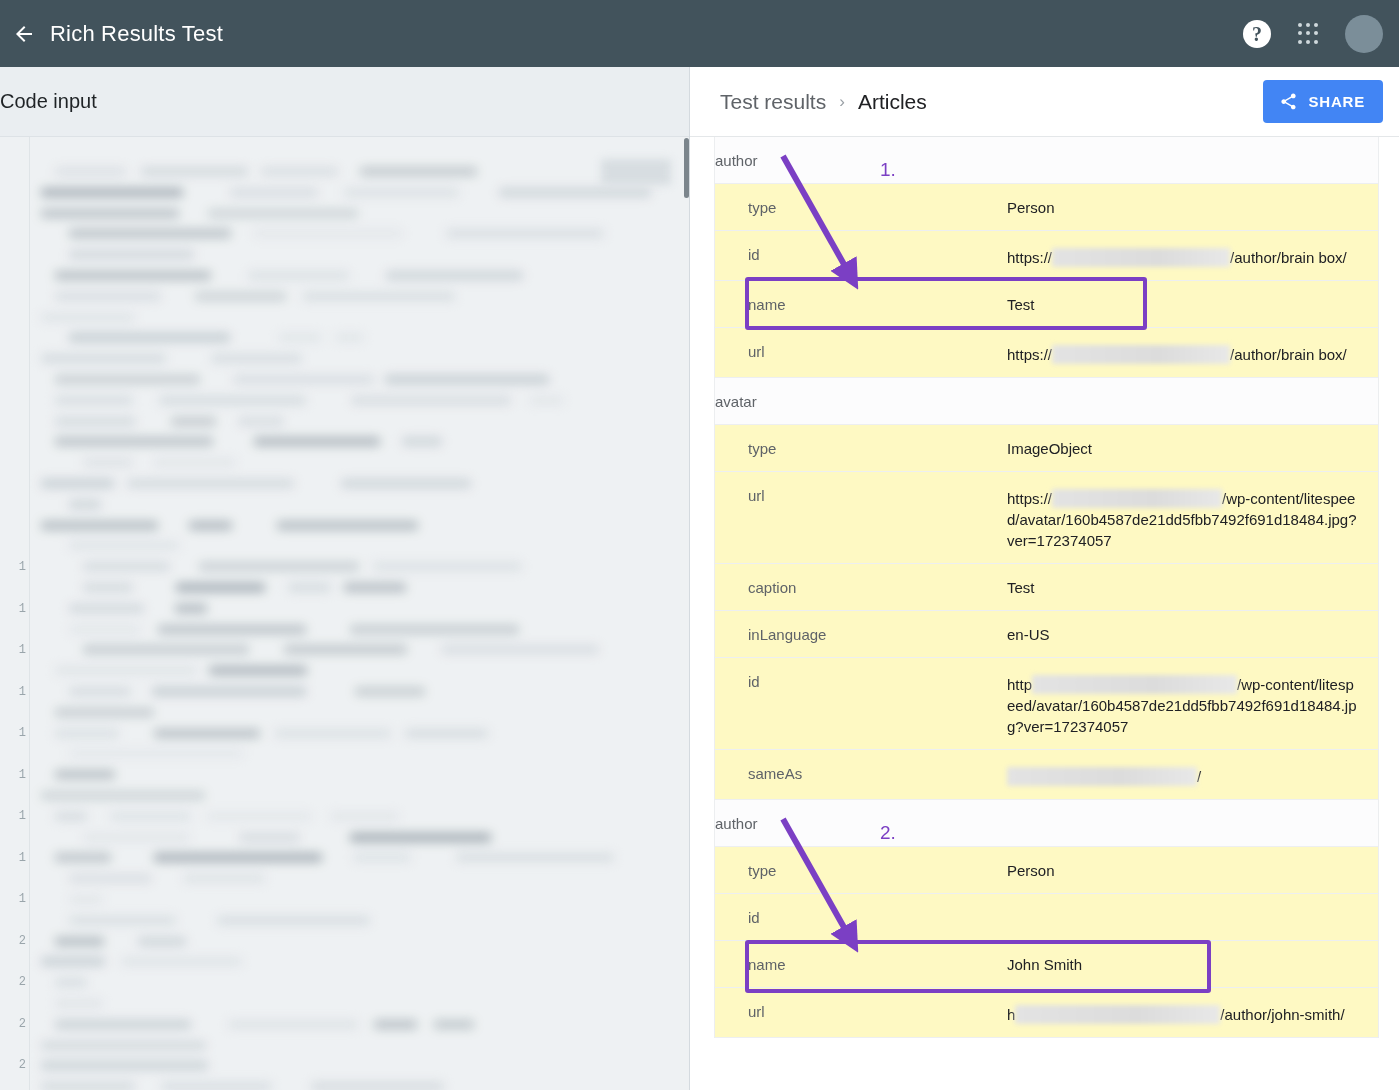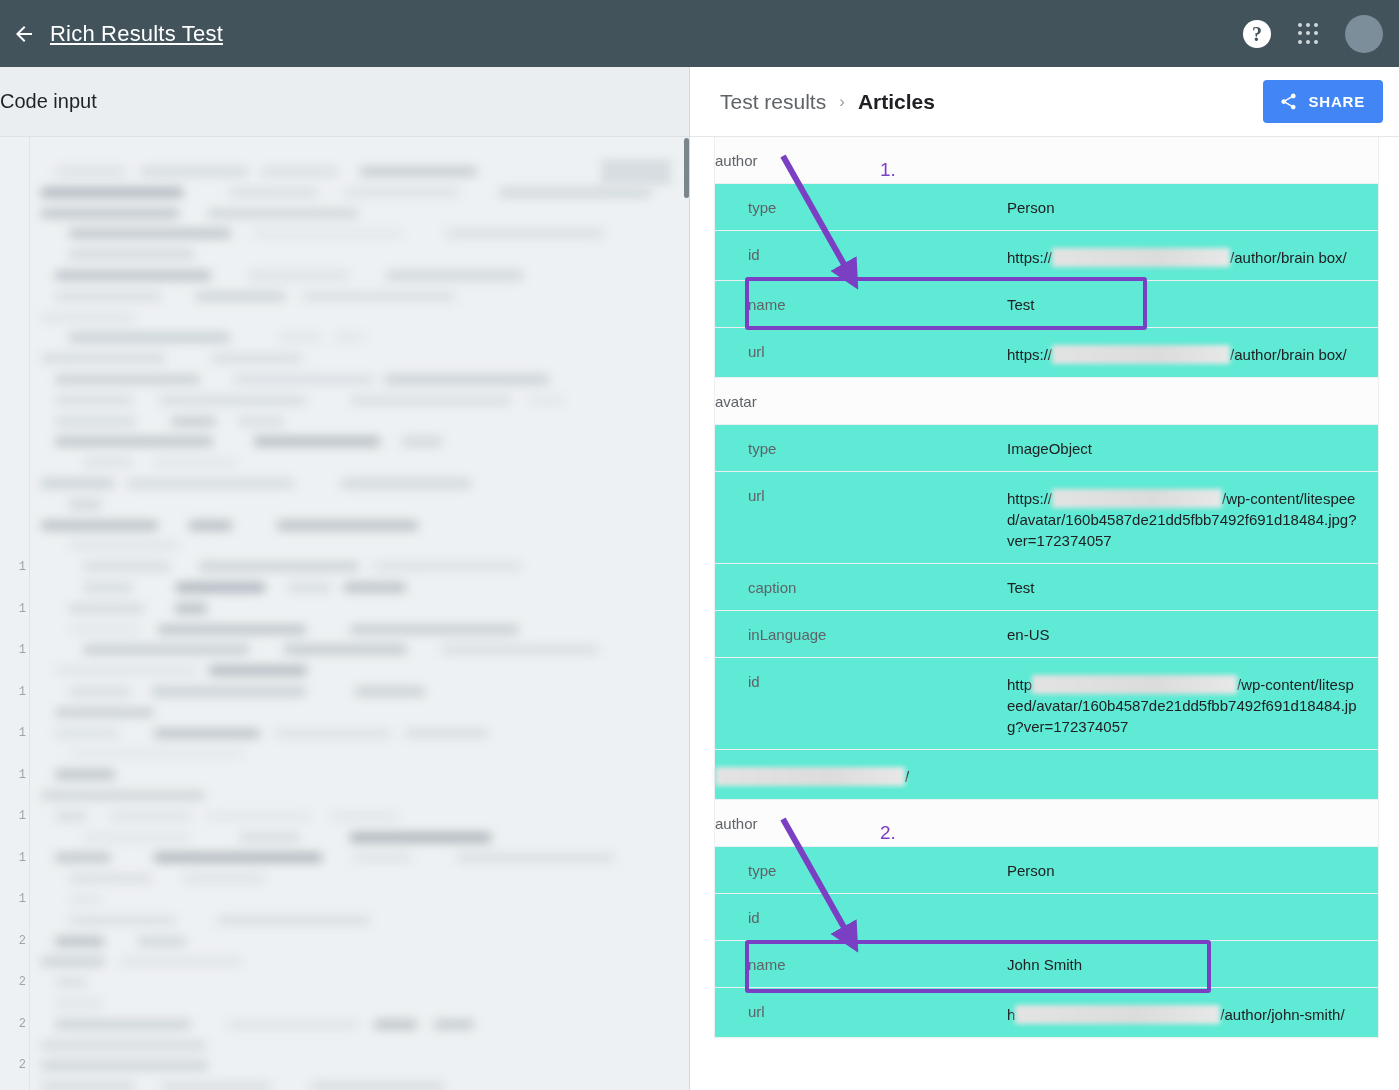--- a/index.html
+++ b/index.html
@@ -18,21 +18,20 @@
     display: flex; align-items: center;
   }
   #back-arrow {
     width: 24px; height: 24px; margin-left: 12px; margin-right: 14px;
     position: relative; cursor: pointer; flex: none;
   }
   #back-arrow svg { display: block; }
   #app-title {
     color: #ffffff; font-size: 22px; letter-spacing: .2px;
     white-space: nowrap;
-    text-decoration: underline;
   }
   #appbar-right {
     margin-left: auto; display: flex; align-items: center;
     padding-right: 16px; gap: 26px;
   }
   #help-icon {
     width: 28px; height: 28px; border-radius: 50%;
     background: #ffffff; color: #42535c;
     display: flex; align-items: center; justify-content: center;
     font-size: 20px; font-weight: bold; cursor: pointer;
@@ -110,21 +109,21 @@
     overflow: hidden;
   }
   #crumb-bar {
     height: 70px; background: #ffffff;
     display: flex; align-items: center;
     padding: 0 16px 0 30px;
     border-bottom: 1px solid #e4e7e9;
   }
   #crumb-root { font-size: 21px; color: #5f6368; cursor: pointer; white-space: nowrap; }
   #crumb-sep { font-size: 17px; color: #9aa0a6; margin: 0 13px; }
-  #crumb-current { font-size: 21px; color: #202124; font-weight: bold; white-space: nowrap; }
+  #crumb-current { font-size: 21px; color: #202124; font-weight: normal; white-space: nowrap; }
   #share-btn {
     margin-left: auto; height: 43px; background: #4285f4; color: #fff;
     border: none; border-radius: 4px; display: flex; align-items: center;
     gap: 10px; padding: 0 18px 0 16px; cursor: pointer;
     font-size: 15px; letter-spacing: .8px; font-weight: bold;
     font-family: "Liberation Sans", sans-serif;
   }
   #share-btn svg { display:block; }
 
   
@@ -134,21 +133,21 @@
   }
   #table {
     border-left: 1px solid #eceef0;
     border-right: 1px solid #eceef0;
     width: 665px;
   }
   .row {
     display: flex; align-items: flex-start;
     border-bottom: 1px solid #edeff1;
     min-height: 43px;
-    background: #5eead4;
+    background: #fef9c3;
   }
   .row.group { background: #fcfcfd; }
   .key {
     color: #5f6368; font-size: 15px;
     padding: 13px 0 12px 0;
     line-height: 21px;
     flex: none;
   }
   .row.lvl0 .key { width: 292px; padding-left: 0px; }
   .row.lvl1 .key { width: 292px; padding-left: 33px; }
@@ -398,20 +397,21 @@
         </div>
         <div class="row lvl1">
           <div class="key">inLanguage</div>
           <div class="val">en-US</div>
         </div>
         <div class="row lvl1">
           <div class="key">id</div>
           <div class="val">http<span class="redact" style="width: 205px;"></span>/wp-content/litespeed/avatar/160b4587de21dd5fbb7492f691d18484.jpg?ver=172374057</div>
         </div>
         <div class="row lvl1">
+          <div class="key">sameAs</div>
           <div class="val"><span class="redact" style="width: 190px;"></span>/</div>
         </div>
         <div class="row lvl0 group">
           <div class="key">author</div>
           <div class="val"></div>
         </div>
         <div class="row lvl1">
           <div class="key">type</div>
           <div class="val">Person</div>
         </div>

